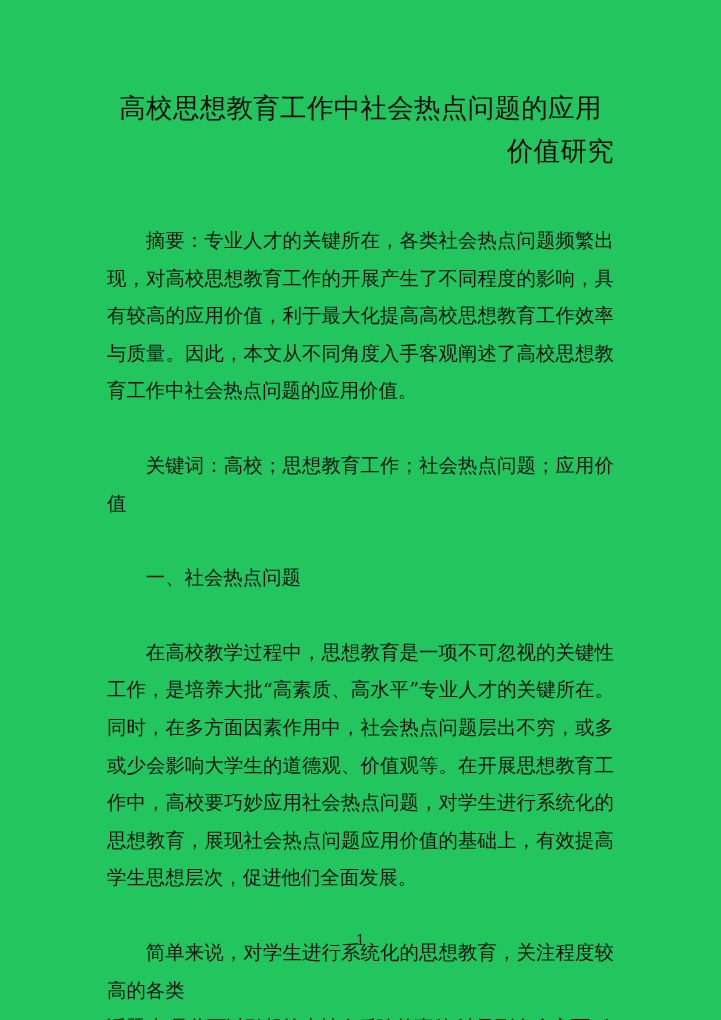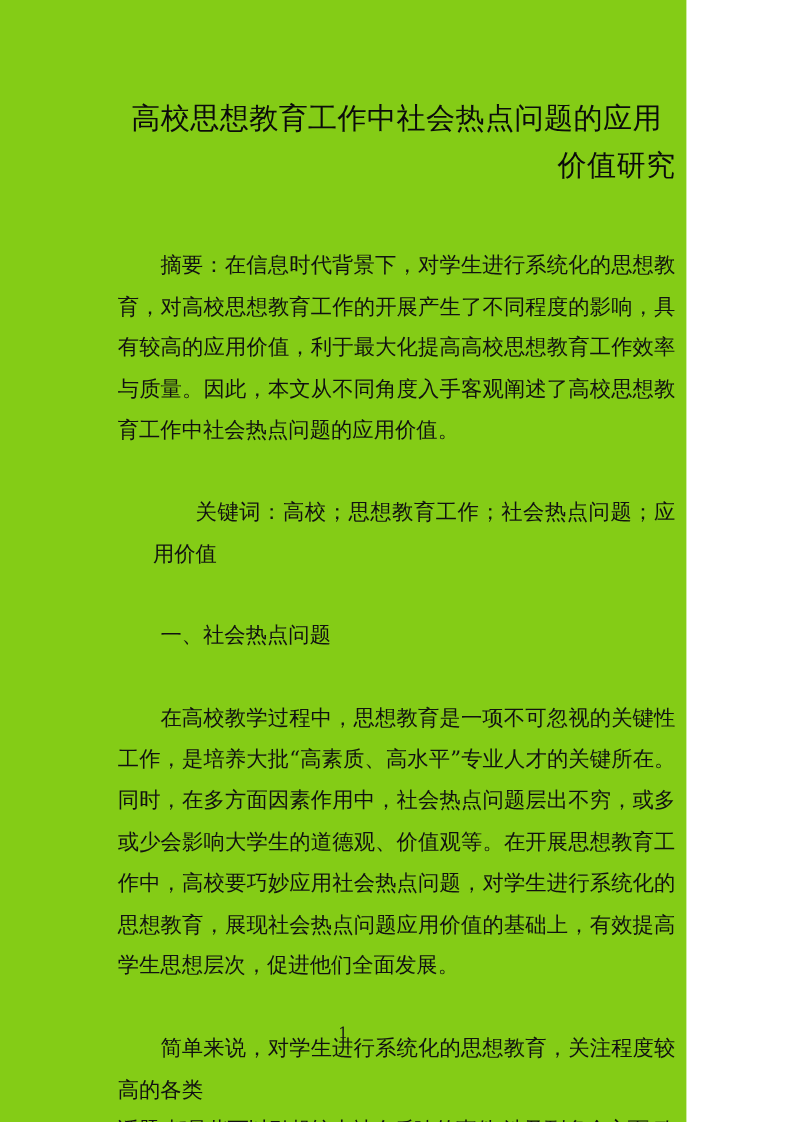--- a/index.html
+++ b/index.html
@@ -10,23 +10,23 @@
   }
 
   body {
     font-family: "DejaVu Serif", "Liberation Serif", serif;
     color: #000000;
     -webkit-font-smoothing: antialiased;
   }
 
   .page {
     position: relative;
-    width: 624px;
+    width: 721px;
     height: 1020px;
-    background: #84cc16;
+    background: #22c55e;
     overflow: hidden;
     box-sizing: border-box;
   }
 
   
   .content {
     position: absolute;
     left: 107px;
     top: 0;
     width: 507px;
@@ -61,21 +61,21 @@
     color: #111111;
     letter-spacing: 0px;
   }
 
   .para.indent {
     text-indent: 2em;
   }
 
   
   .gap-abstract   { margin-top: 50px; }
-  .gap-keywords   { margin-top: 37px; margin-left: 32px; }
+  .gap-keywords   { margin-top: 37px; }
   .gap-body1      { margin-top: 37px; }
   .gap-heading    { margin-top: 37px; }
   .gap-body2      { margin-top: 37px; }
 
   
   .clipped {
     max-height: 120px;
     overflow: hidden;
   }
 
@@ -102,21 +102,21 @@
 
 <div class="page">
 
   <div class="content">
 
     <h1 class="doc-title">
       <span class="title-line title-line-1">高校思想教育工作中社会热点问题的应用</span>
       <span class="title-line title-line-2">价值研究</span>
     </h1>
 
-    <p class="para indent gap-abstract">摘要：在信息时代背景下，对学生进行系统化的思想教育，对高校思想教育工作的开展产生了不同程度的影响，具有较高的应用价值，利于最大化提高高校思想教育工作效率与质量。因此，本文从不同角度入手客观阐述了高校思想教育工作中社会热点问题的应用价值。</p>
+    <p class="para indent gap-abstract">摘要：专业人才的关键所在，各类社会热点问题频繁出现，对高校思想教育工作的开展产生了不同程度的影响，具有较高的应用价值，利于最大化提高高校思想教育工作效率与质量。因此，本文从不同角度入手客观阐述了高校思想教育工作中社会热点问题的应用价值。</p>
 
     <p class="para indent gap-keywords">关键词：高校；思想教育工作；社会热点问题；应用价值</p>
 
     <p class="para indent gap-heading">一、社会热点问题</p>
 
     <p class="para indent gap-body1">在高校教学过程中，思想教育是一项不可忽视的关键性工作，是培养大批“高素质、高水平”专业人才的关键所在。同时，在多方面因素作用中，社会热点问题层出不穷，或多或少会影响大学生的道德观、价值观等。在开展思想教育工作中，高校要巧妙应用社会热点问题，对学生进行系统化的思想教育，展现社会热点问题应用价值的基础上，有效提高学生思想层次，促进他们全面发展。</p>
 
     <div class="gap-body2 clipped">
       <p class="para indent">简单来说，对学生进行系统化的思想教育，关注程度较高的各类</p>
       <p class="para tight">话题,都是些可以引起较大社会反响的事件,涉及到多个方面,政治、</p>

